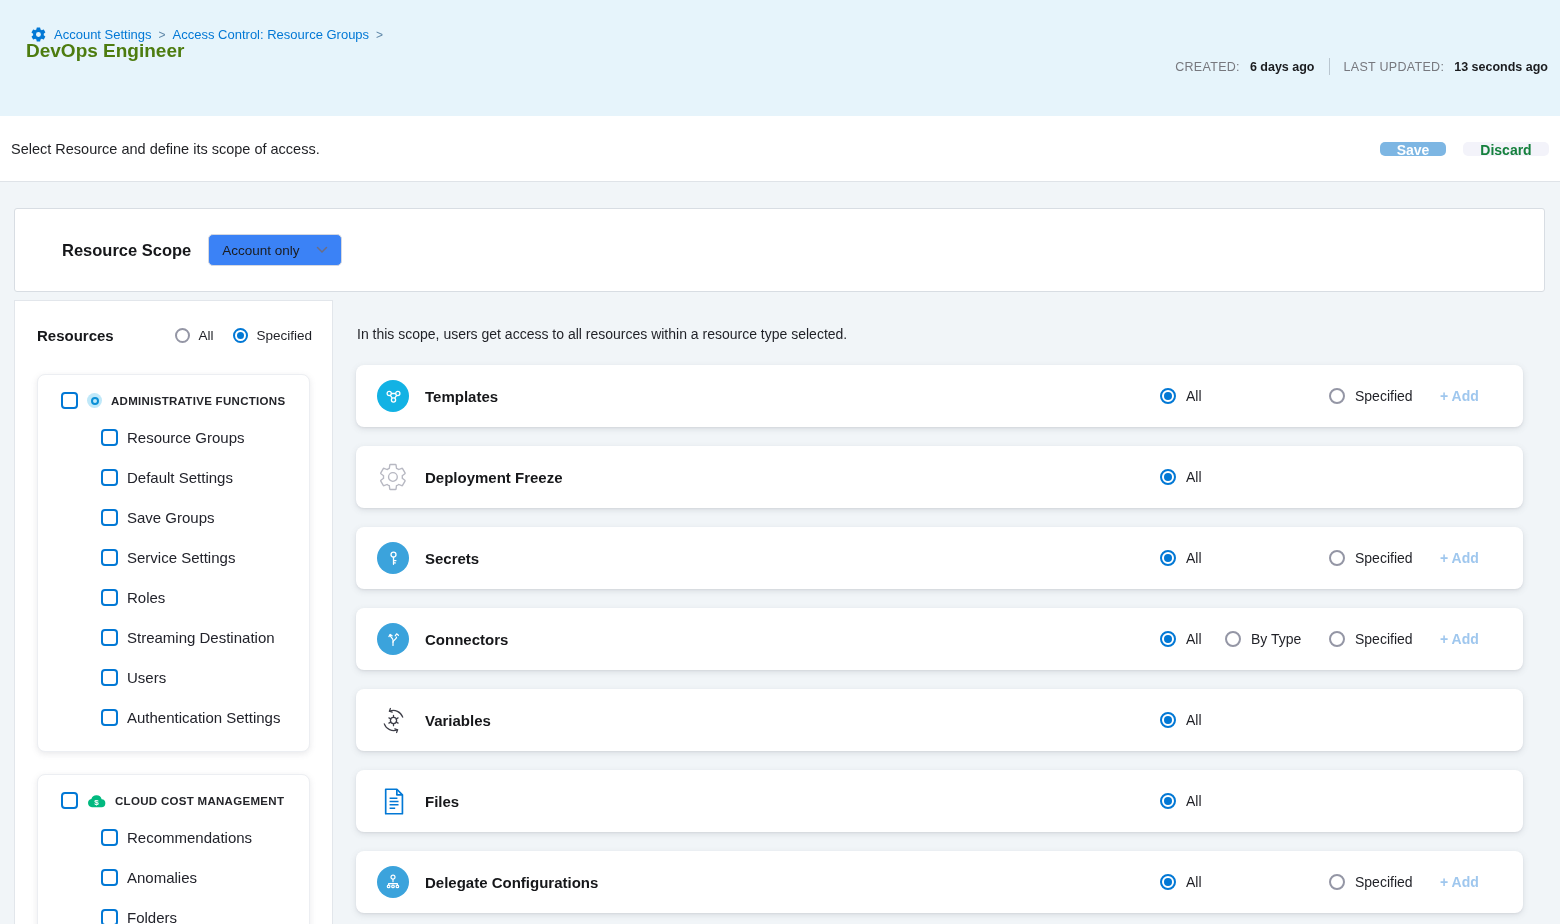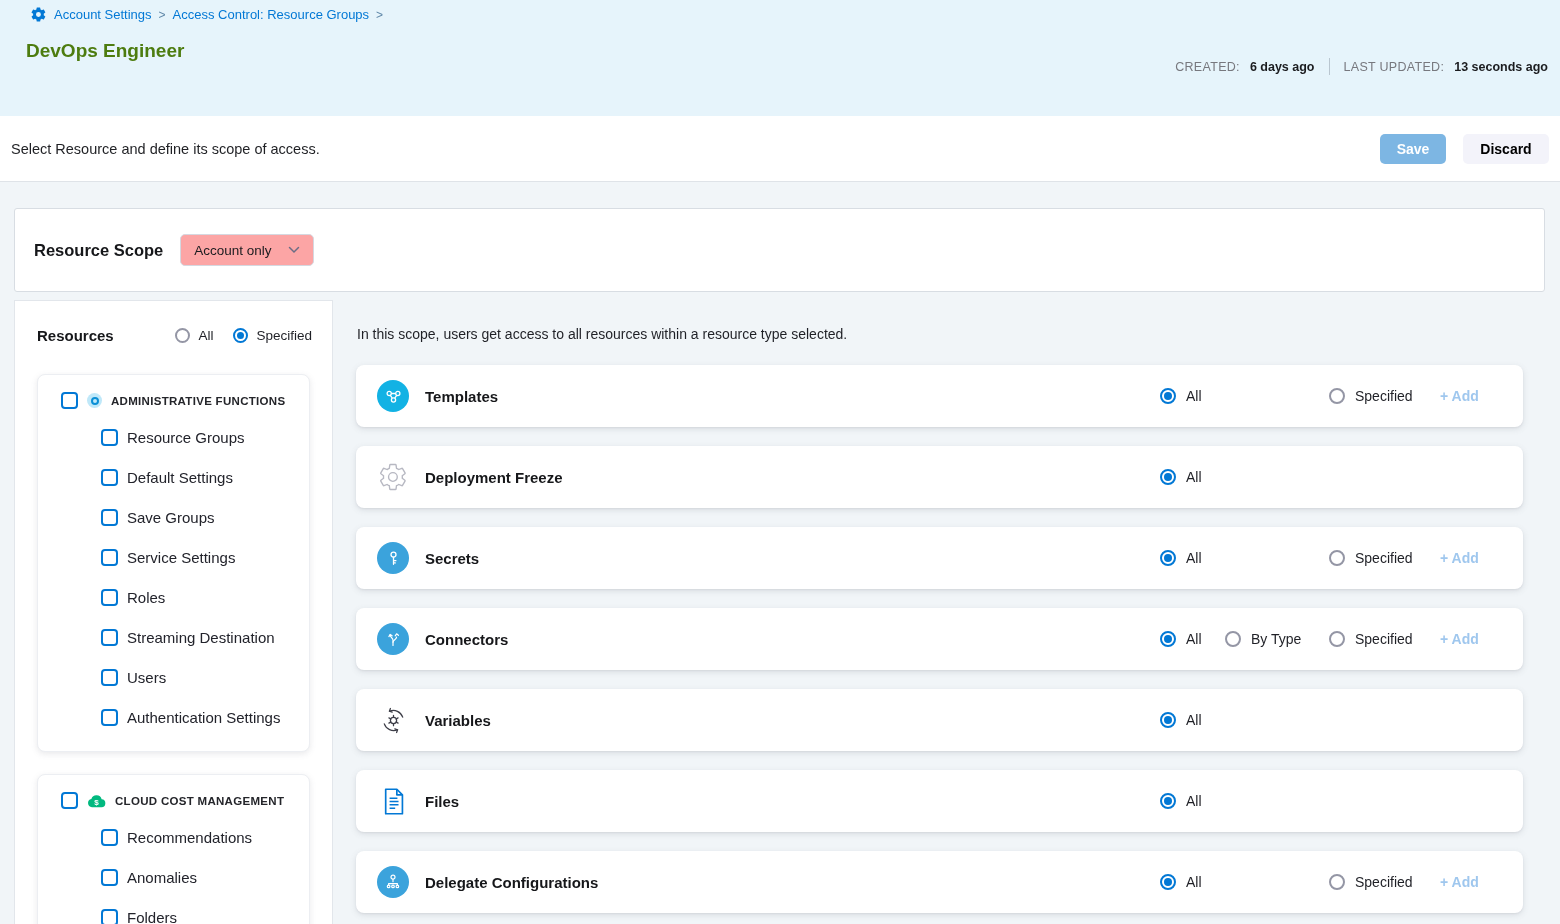--- a/index.html
+++ b/index.html
@@ -1,46 +1,46 @@
 <!DOCTYPE html>
 <html><head>
 <meta charset="utf-8">
 <style>
   * { margin:0; padding:0; box-sizing:border-box; }
   html,body { width:1560px; height:924px; overflow:hidden; background:#fff;
     font-family:"Liberation Sans","DejaVu Sans",sans-serif; color:#1b1c1f; }
 
   
   .header { position:absolute; top:0; left:0; right:0; height:116px; background:#e6f4fb; }
-  .breadcrumb { position:absolute; top:6px; left:30px; display:flex; align-items:center; gap:7px; font-size:13px; }
+  .breadcrumb { position:absolute; top:26px; left:30px; display:flex; align-items:center; gap:7px; font-size:13px; }
   .crumb { color:#0278d5; cursor:pointer; }
   .crumb-sep { color:#5f87a8; font-size:12px; }
   .page-title { position:absolute; top:40px; left:26px; font-size:19px; font-weight:600; color:#4d7c0f; }
   .meta { position:absolute; top:58px; right:12px; display:flex; align-items:center; gap:10px; font-size:12.5px; }
   .meta-label { color:#77787e; letter-spacing:.3px; }
   .meta-value { color:#1b1c1f; font-weight:600; }
   .meta-divider { width:1px; height:17px; background:#b9c6d0; margin:0 4px; }
 
   
   .toolbar { position:absolute; top:116px; left:0; right:0; height:66px; background:#fff;
     border-bottom:1px solid #dfe3e8; display:flex; align-items:center; padding:0 11px; }
   .toolbar-desc { font-size:14.5px; color:#1f2024; }
   .toolbar-buttons { margin-left:auto; display:flex; gap:17px; }
-  .btn { border:none; border-radius:5px; font-size:14px; font-weight:700; height:30px;
+  .btn { border:none; border-radius:5px; font-size:14px; font-weight:700; height:14px;
     font-family:inherit; cursor:pointer; }
   .btn-save { background:#7db6e3; color:#fff; width:66px; }
-  .btn-discard { background:#f3f3fa; color:#000000; width:86px; }
+  .btn-discard { background:#f3f3fa; color:#15803d; width:86px; }
 
   
   .content { position:absolute; top:182px; left:0; right:0; bottom:0; background:#f1f5f8; }
 
   .scope-panel { position:absolute; top:26px; left:14px; width:1531px; height:84px; background:#fff;
     border:1px solid #d8dde3; border-radius:3px; display:flex; align-items:center; padding-left:19px; }
-  .scope-label { font-size:16.5px; font-weight:700; color:#16171a; }
-  .scope-select { margin-left:17px; display:flex; align-items:center; gap:16px; background:#fca5a5;
+  .scope-label { font-size:16.5px; font-weight:700; color:#16171a;margin-left:28px; }
+  .scope-select { margin-left:17px; display:flex; align-items:center; gap:16px; background:#3b82f6;
     border:1px solid #d5d8e0; border-radius:5px; height:32px; padding:0 13px; font-size:13.5px;
     color:#1b1c1f; cursor:pointer; }
 
   
   .sidebar { position:absolute; top:118px; left:14px; width:319px; bottom:-2px; background:#fff;
     border:1px solid #e2e6eb; }
   .sidebar-header { display:flex; align-items:center; padding:26px 20px 0 22px;gap:28px; }
   .sidebar-title { font-size:15px; font-weight:700; color:#16171a; }
   .sidebar-radios { margin-left:auto; display:flex; align-items:center; gap:20px; }
   .radio-opt { display:flex; align-items:center; gap:8px; font-size:13.5px; color:#1f2026; cursor:pointer; }

